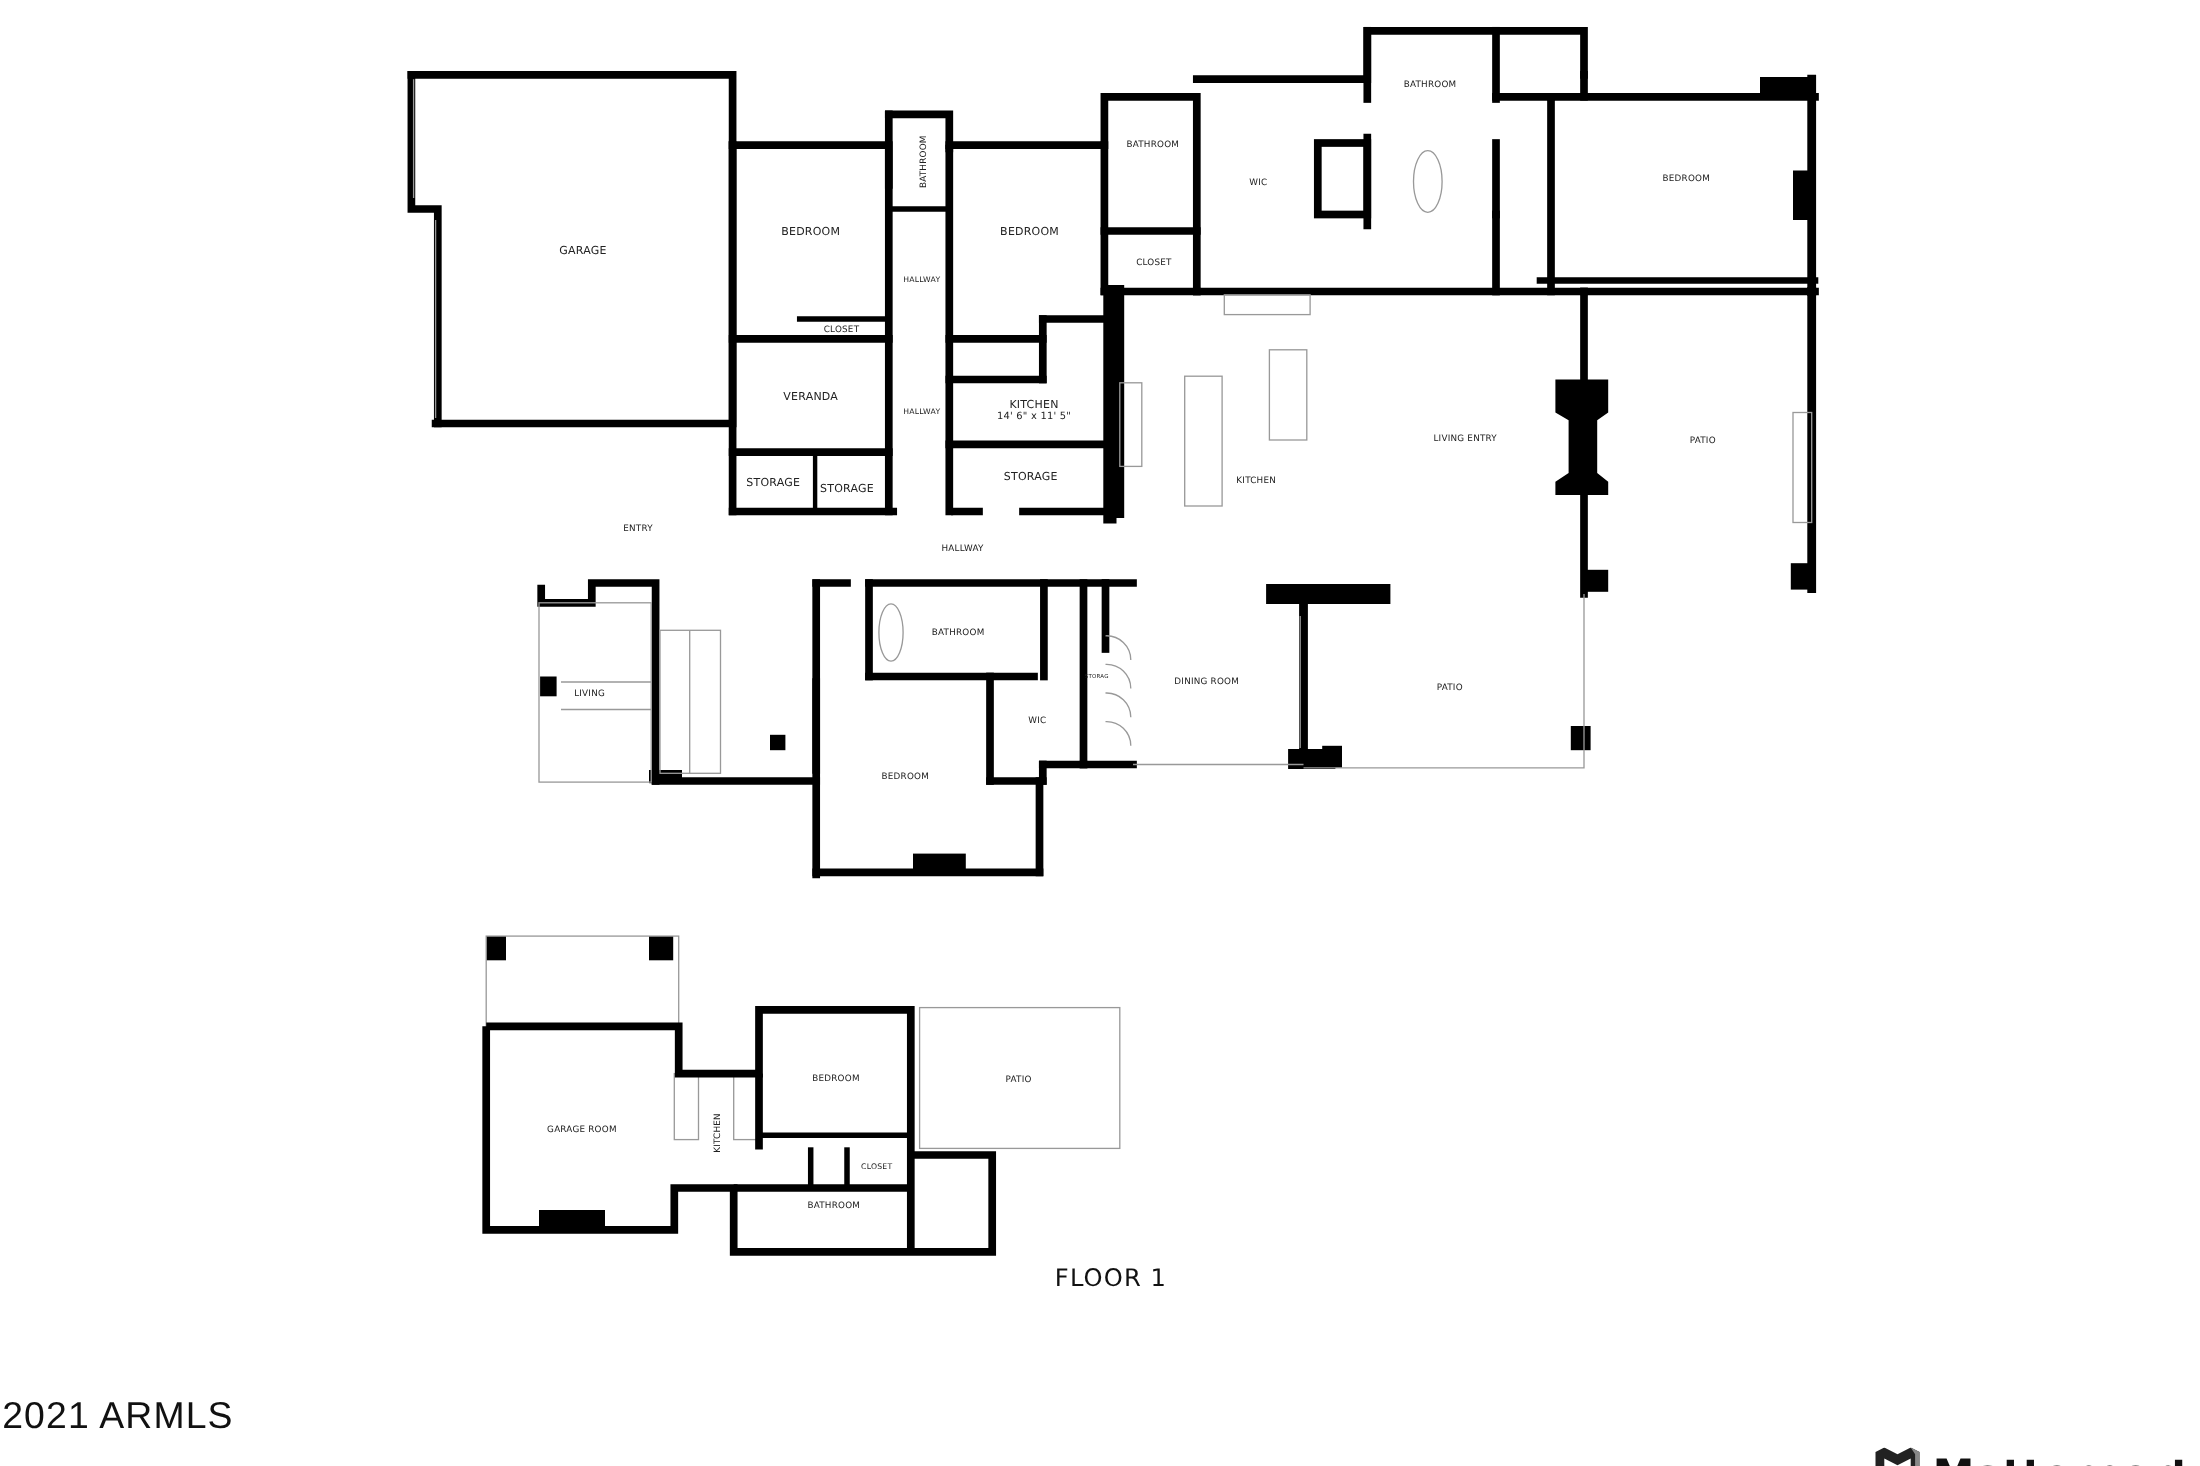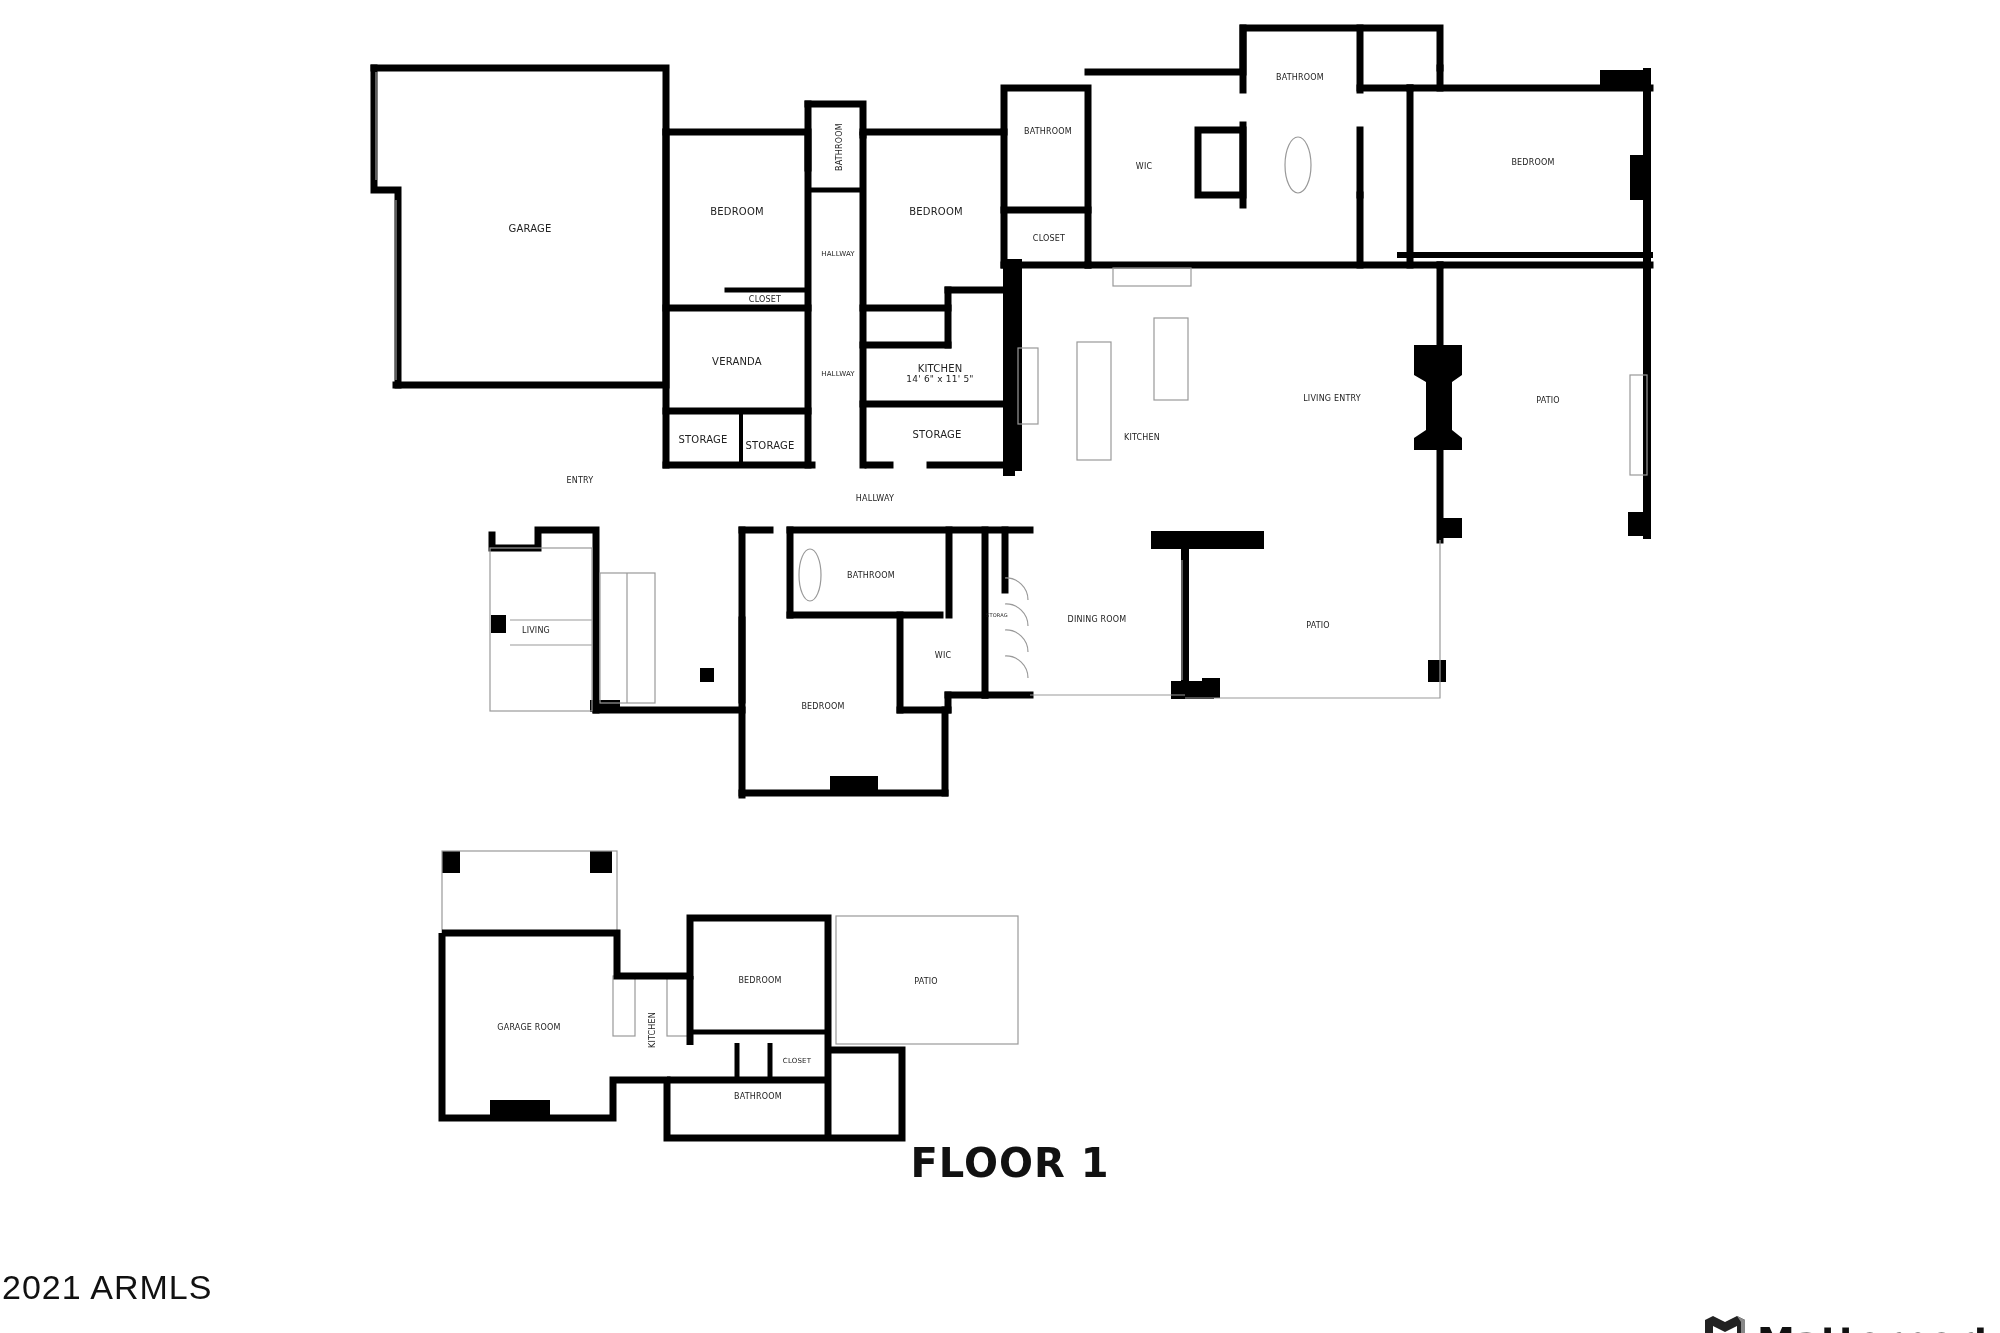--- a/index.html
+++ b/index.html
@@ -3,21 +3,21 @@
 <meta charset="utf-8">
 <style>
   html, body { margin:0; padding:0; background:#ffffff; }
   body { width:2000px; height:1333px; position:relative; overflow:hidden; font-family:"DejaVu Sans", sans-serif; }
   #plan { position:absolute; left:0; top:0; width:2000px; height:1333px; }
   .lbl { position:absolute; transform:translate(-50%,-50%); font-family:"DejaVu Sans", sans-serif; font-size:10px; color:#222; white-space:nowrap; letter-spacing:0.2px; }
   .lbl.small { font-size:8px; }
   .lbl.tiny { font-size:5px; }
   .lbl.vert { transform:translate(-50%,-50%) rotate(-90deg); }
   .lbl.dim { font-size:9px; }
-  .floor-title { position:absolute; left:1010px; top:1163px; transform:translate(-50%,-50%); font-family:"DejaVu Sans", sans-serif; font-size:40px; color:#111; letter-spacing:1px;font-weight:bold; }
+  .floor-title { position:absolute; left:1010px; top:1163px; transform:translate(-50%,-50%); font-family:"DejaVu Sans", sans-serif; font-size:22px; color:#111; letter-spacing:1px; }
   .copyright { position:absolute; left:2px; top:1268px; font-family:"Liberation Sans", sans-serif; font-size:34px; color:#111; letter-spacing:1px; }
   .brand { position:absolute; left:1703px; top:1316px; display:flex; align-items:flex-start; }
   .brand-name { font-family:"DejaVu Sans", sans-serif; font-weight:bold; font-size:38px; color:#111; line-height:1; margin-left:10px; margin-top:6px; }
 </style>
 </head>
 <body>
 
 <svg id="plan" viewBox="0 0 2000 1333" xmlns="http://www.w3.org/2000/svg">
   <g fill="none" stroke="#000" stroke-width="7" stroke-linecap="square">
 

